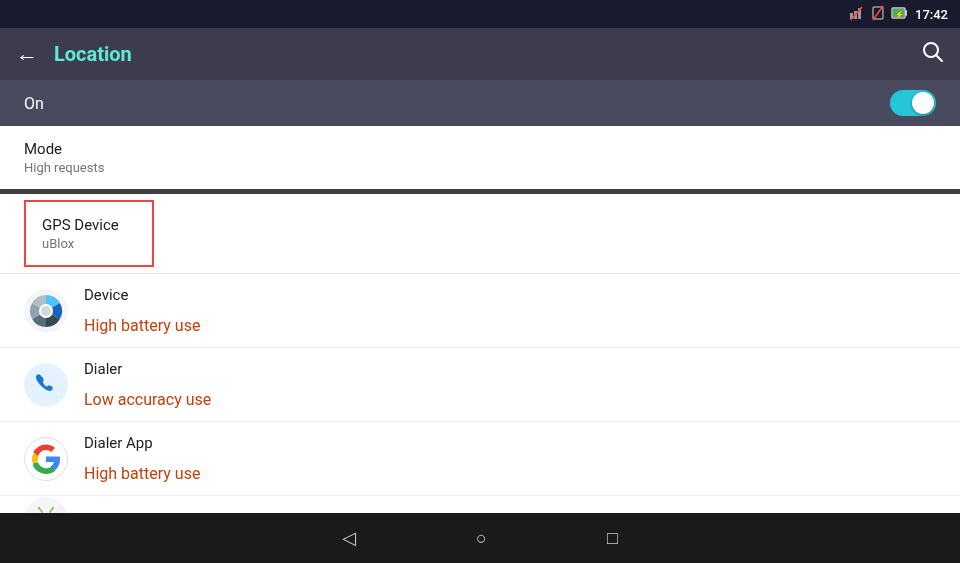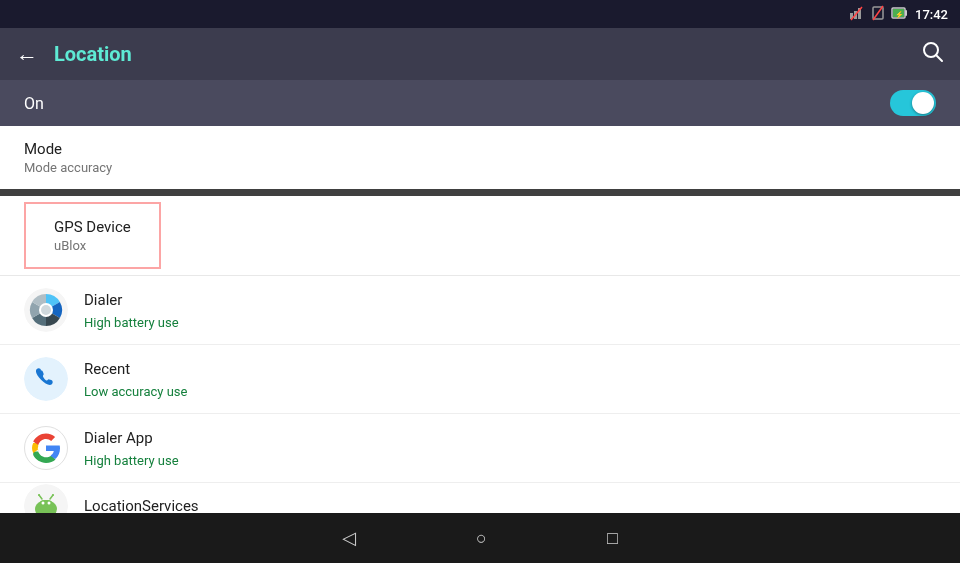--- a/index.html
+++ b/index.html
@@ -108,37 +108,37 @@
 
     
     .main-content {
       background: #fff;
       flex: 1;
     }
 
     
     .settings-item {
       padding: 14px 24px;
-      border-bottom: 7px solid #404040;
+      border-bottom: 5px solid #404040;
     }
     .settings-item-title {
       font-size: 15px;
       color: #212121;
       font-weight: 400;
     }
     .settings-item-sub {
       font-size: 13px;
       color: #757575;
       margin-top: 2px;
     }
 
     
     .gps-device-item {
-      padding: 14px 28px;
-      border: 2px solid #fca5a5;
+      padding: 14px 16px;
+      border: 2px solid #ef4444;
       margin: 0 0 0 0;
       display: inline-block;
       min-width: 130px;
       margin-left: 0;
     }
     .gps-wrapper {
       padding: 6px 0 6px 24px;
       border-bottom: 1px solid #e8e8e8;
     }
 
@@ -169,23 +169,23 @@
       justify-content: center;
       flex-shrink: 0;
       overflow: hidden;
     }
     .app-info {}
     .app-name {
       font-size: 15px;
       color: #212121;
     }
     .app-sub {
-      font-size: 13px;
-      color: #15803d;
-      margin-top: 6px;
+      font-size: 16px;
+      color: #c2410c;
+      margin-top: 12px;
     }
 
     
     .camera-icon-svg {
       width: 44px;
       height: 44px;
     }
 
     
     .google-icon {
@@ -281,21 +281,21 @@
   <span class="toggle-label">On</span>
   <div class="toggle-switch">
     <div class="toggle-knob"></div>
   </div>
 </div>
 
 <div class="main-content">
 
   <div class="settings-item">
     <div class="settings-item-title">Mode</div>
-    <div class="settings-item-sub">Mode accuracy</div>
+    <div class="settings-item-sub">High requests</div>
   </div>
 
   <div class="gps-wrapper">
     <div class="gps-device-item">
       <div class="settings-item-title">GPS Device</div>
       <div class="settings-item-sub">uBlox</div>
     </div>
   </div>
 
 
@@ -308,35 +308,35 @@
         <path d="M22 22 L35.9 14 A16 16 0 0 1 35.9 30 Z" fill="#1565c0"></path>
         <path d="M22 22 L35.9 30 A16 16 0 0 1 22 38 Z" fill="#37474f"></path>
         <path d="M22 22 L22 38 A16 16 0 0 1 8.1 30 Z" fill="#546e7a"></path>
         <path d="M22 22 L8.1 30 A16 16 0 0 1 8.1 14 Z" fill="#90a4ae"></path>
         <path d="M22 22 L8.1 14 A16 16 0 0 1 22 6 Z" fill="#b0bec5"></path>
         <circle cx="22" cy="22" r="7" fill="white"></circle>
         <circle cx="22" cy="22" r="5" fill="#cfd8dc"></circle>
       </svg>
     </div>
     <div class="app-info">
-      <div class="app-name">Dialer</div>
+      <div class="app-name">Device</div>
       <div class="app-sub">High battery use</div>
     </div>
   </div>
 
   <div class="app-item">
     <div class="app-icon">
       <svg width="44" height="44" viewBox="0 0 44 44">
         <circle cx="22" cy="22" r="22" fill="#e3f2fd"></circle>
 
         <path d="M16 14 C16 14 18 14 19 16 L20 19 C20.5 20.5 19 21 19 22 C19 23 21 26 22 27 C23 28 24 29 25 28.5 C26 28 26.5 26.5 28 27 L31 28 C33 29 33 31 33 31 C33 33 31 35 29 35 C22 35 9 22 9 15 C9 13 11 11 13 11 C13 11 15 11 16 13 Z" fill="#1976d2" transform="scale(0.7) translate(8, 5)"></path>
       </svg>
     </div>
     <div class="app-info">
-      <div class="app-name">Recent</div>
+      <div class="app-name">Dialer</div>
       <div class="app-sub">Low accuracy use</div>
     </div>
   </div>
 
   <div class="app-item">
     <div class="app-icon google-icon">
       <svg width="30" height="30" viewBox="0 0 30 30">
 
         <path d="M29 15.3c0-1-.1-2-.3-2.9H15v5.5h7.8c-.3 1.8-1.4 3.3-3 4.3v3.5h4.9c2.9-2.6 4.3-6.5 4.3-10.4z" fill="#4285F4"></path>
         <path d="M15 30c3.9 0 7.2-1.3 9.6-3.5l-4.9-3.5c-1.2.8-2.8 1.3-4.7 1.3-3.6 0-6.7-2.5-7.8-5.8H2.2v3.6C4.6 26.7 9.5 30 15 30z" fill="#34A853"></path>

